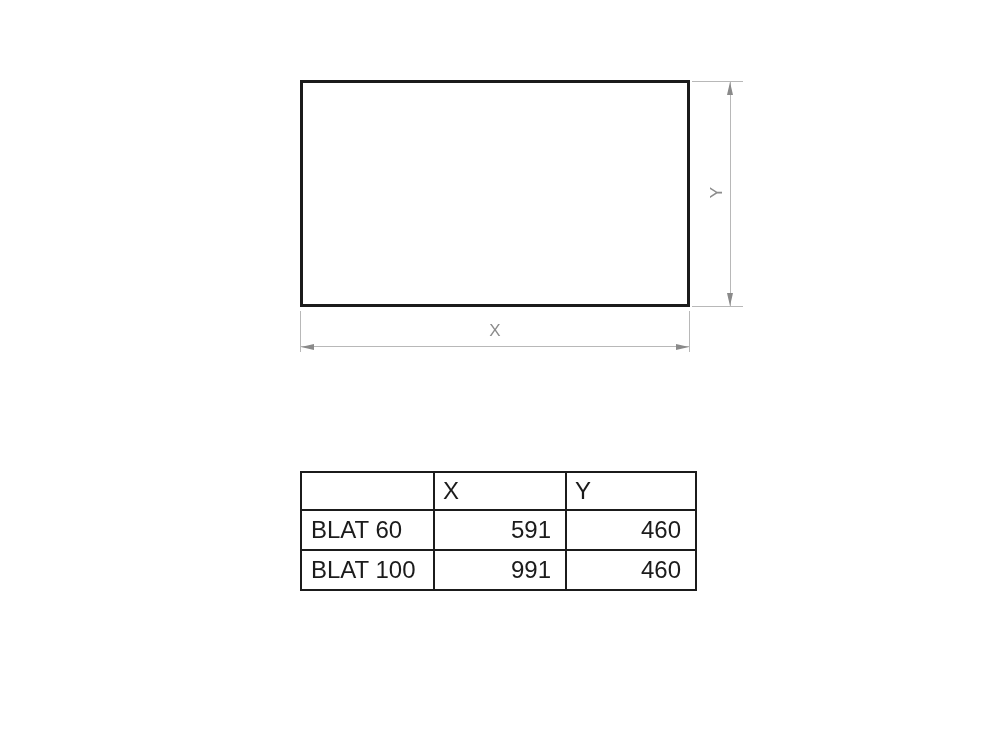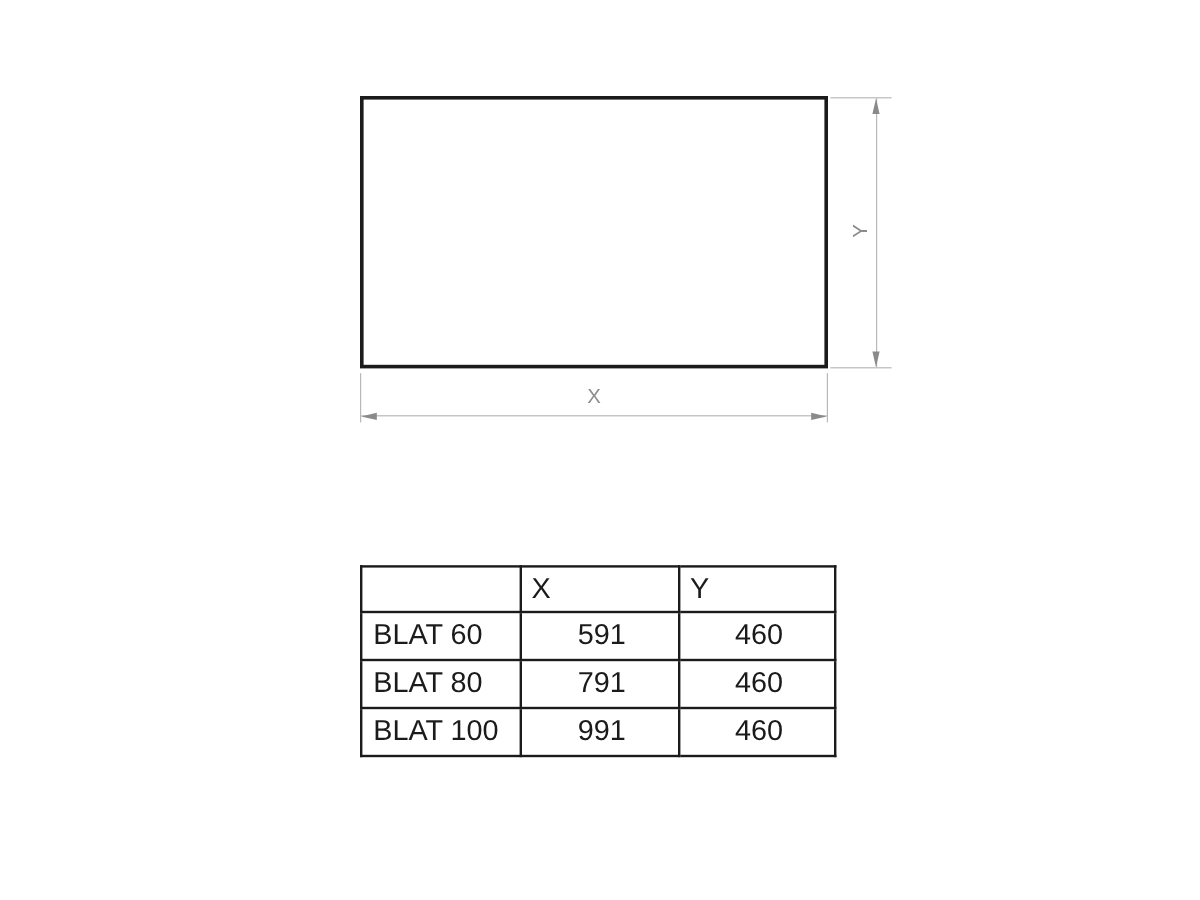--- a/index.html
+++ b/index.html
@@ -60,21 +60,21 @@
     font-weight: normal;
     overflow: hidden;
     white-space: nowrap;
   }
   .size-table col.c-name { width: 133px; }
   .size-table col.c-x    { width: 132px; }
   .size-table col.c-y    { width: 130px; }
   .size-table thead th { height: 38px; text-align: left; padding: 2px 6px 2px 8px; }
   .size-table tbody td { height: 40px; }
   .size-table td.name  { text-align: left;  padding: 2px 16px 2px 9px; }
-  .size-table td.num   { text-align: center; padding: 2px 1px 2px 4px; }
+  .size-table td.num   { text-align: right; padding: 2px 14px 2px 4px; }
 </style>
 </head>
 <body>
 
 <div class="canvas">
 
   <div class="part-outline"></div>
 
   <div class="ext-line" style="left:300px; top:311px; width:1px; height:41px;"></div>
   <div class="ext-line" style="left:689px; top:311px; width:1px; height:41px;"></div>
@@ -103,25 +103,20 @@
         <th>Y</th>
       </tr>
     </thead>
     <tbody>
       <tr>
         <td class="name">BLAT 60</td>
         <td class="num">591</td>
         <td class="num">460</td>
       </tr>
       <tr>
-        <td class="name">BLAT 80</td>
-        <td class="num">791</td>
-        <td class="num">460</td>
-      </tr>
-      <tr>
         <td class="name">BLAT 100</td>
         <td class="num">991</td>
         <td class="num">460</td>
       </tr>
     </tbody>
   </table>
 
 </div>
 
 </body></html>

